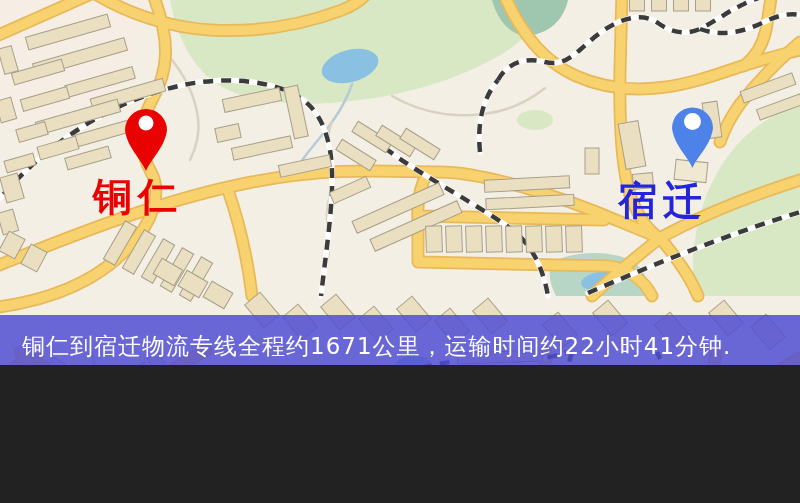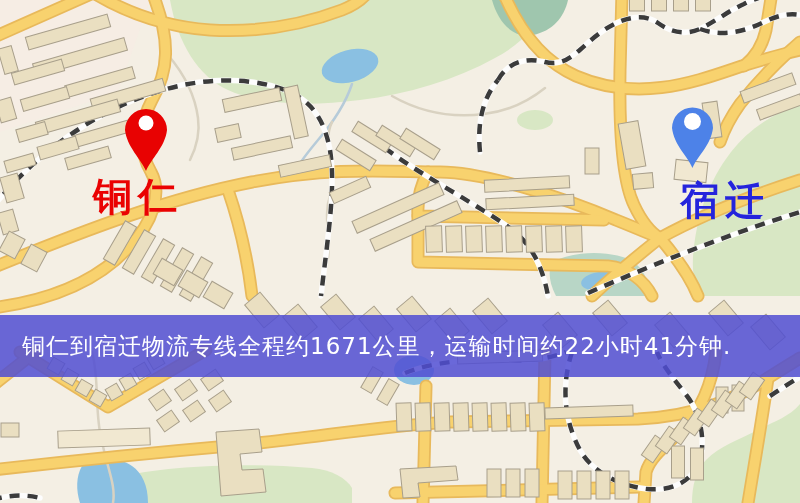--- a/index.html
+++ b/index.html
@@ -1,17 +1,17 @@
 <!DOCTYPE html>
 <html style="--banner-bg: rgba(80,78,210,0.85); --banner-text-color: #ffffff; --origin-label-color: #ea0202; --dest-label-color: #2424dc; --map-bg: #f4efe4; --road-fill: #f8d26e; --road-casing: #e8b95b; --park: #d8e7c4; --water: #8ac0e2; --building: #eadfc1; --building-outline: #a89f8b; --railway-dash: #3b3b3b;"><head>
 <meta charset="utf-8">
 <style>
   html,body{margin:0;padding:0;background:#222;}
   .stage{
-    position:relative;width:800px;height:503px;overflow:hidden;
+    position:relative;width:800px;height:365px;overflow:hidden;
     font-family:"DejaVu Sans",sans-serif;background:var(--map-bg,#f4efe4);
   }
   .stage svg.map{position:absolute;inset:0;display:block;}
 
   
   .park{fill:var(--park,#d8e7c4);}
   .park-dark{fill:#9fc6ae;}
   .park-teal{fill:#b8d6c6;}
   .water{fill:var(--water,#8ac0e2);}
   .tint{fill:#f7ebe4;opacity:.55;}
@@ -30,21 +30,21 @@
   .blds rect,.blds path{fill:var(--building,#eadfc1);stroke:var(--building-outline,#a89f8b);stroke-width:1;}
   .blds .b2{fill:#f1e8d1;}
 
   
   .city-label{
     position:absolute;font-weight:bold;font-size:39px;line-height:1;
     letter-spacing:6px;white-space:nowrap;z-index:3;
     text-shadow:0 0 1px rgba(255,255,255,.25);
   }
   .city-label.origin{left:93px;top:177px;color:var(--origin-label-color,#ea0202);}
-  .city-label.dest{left:680px;top:181px;color:var(--dest-label-color,#2424dc);}
+  .city-label.dest{left:618px;top:181px;color:var(--dest-label-color,#2424dc);}
 
   
   .banner{
     position:absolute;left:0;top:290px;width:800px;height:62px;
     background:var(--banner-bg,rgba(80,78,210,.85));z-index:4;
     display:flex;align-items:center;margin-top:25px;
   }
   .banner span{
     color:var(--banner-text-color,#fff);font-size:23px;letter-spacing:1px;
     padding-left:22px;white-space:nowrap;

